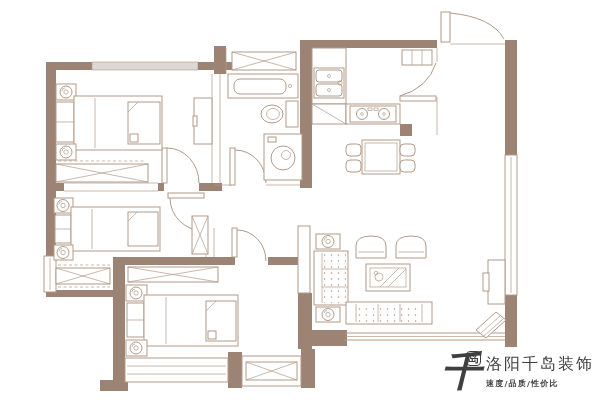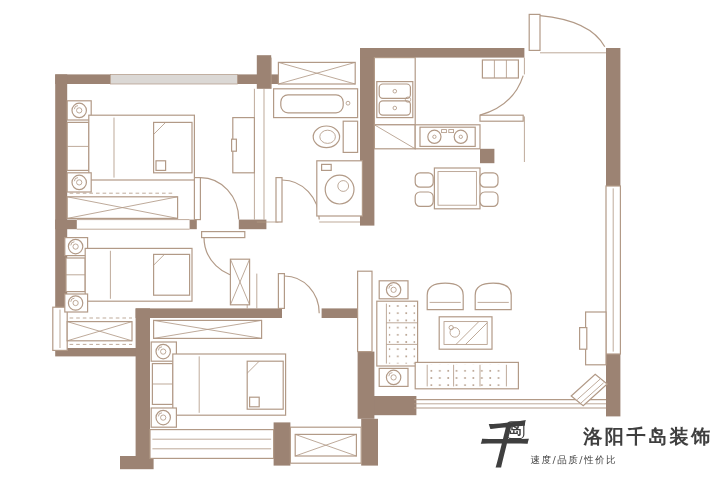--- a/index.html
+++ b/index.html
@@ -11,22 +11,22 @@
   .ln{fill:none;stroke:var(--line,#b29a87);stroke-width:1;}
   .lnt{stroke-width:0.7;}
   .win{fill:var(--window-gray,#dbd8d5);stroke:var(--line,#b29a87);stroke-width:0.6;}
   .dash{stroke-dasharray:3 2.5;}
   .logo{position:absolute;right:6px;bottom:6px;display:flex;align-items:center;gap:7px;
     color:var(--logo-text,#3f3f3f);font-family:"DejaVu Serif","Liberation Serif",serif;}
   .mark{position:relative;width:38px;height:46px;flex:0 0 auto;}
   .mark-main{position:absolute;left:0;top:0;font-size:40px;line-height:46px;font-style:italic;font-weight:700;}
   .mark-sub{position:absolute;right:-2px;top:3px;font-size:11px;line-height:13px;border:1.3px solid currentColor;
     border-radius:4px;padding:0 1px;font-style:normal;font-weight:700;}
-  .company{font-size:16px;font-weight:700;letter-spacing:2px;white-space:nowrap;margin-left:44px;}
-  .tagline{font-size:8px;font-weight:400;letter-spacing:1.2px;margin-top:3px;color:var(--logo-text,#3f3f3f);}
+  .company{font-size:16px;font-weight:400;letter-spacing:2px;white-space:nowrap;}
+  .tagline{font-size:8px;font-weight:700;letter-spacing:1.2px;margin-top:3px;color:var(--logo-text,#3f3f3f);}
 </style>
 </head>
 <body>
 
 <div class="stage">
 <svg width="600" height="400" viewBox="0 0 600 400">
   <defs>
     <pattern id="dots" width="7" height="6" patternUnits="userSpaceOnUse">
       <circle cx="2.5" cy="3" r="0.8" fill="currentColor"></circle>
     </pattern>

